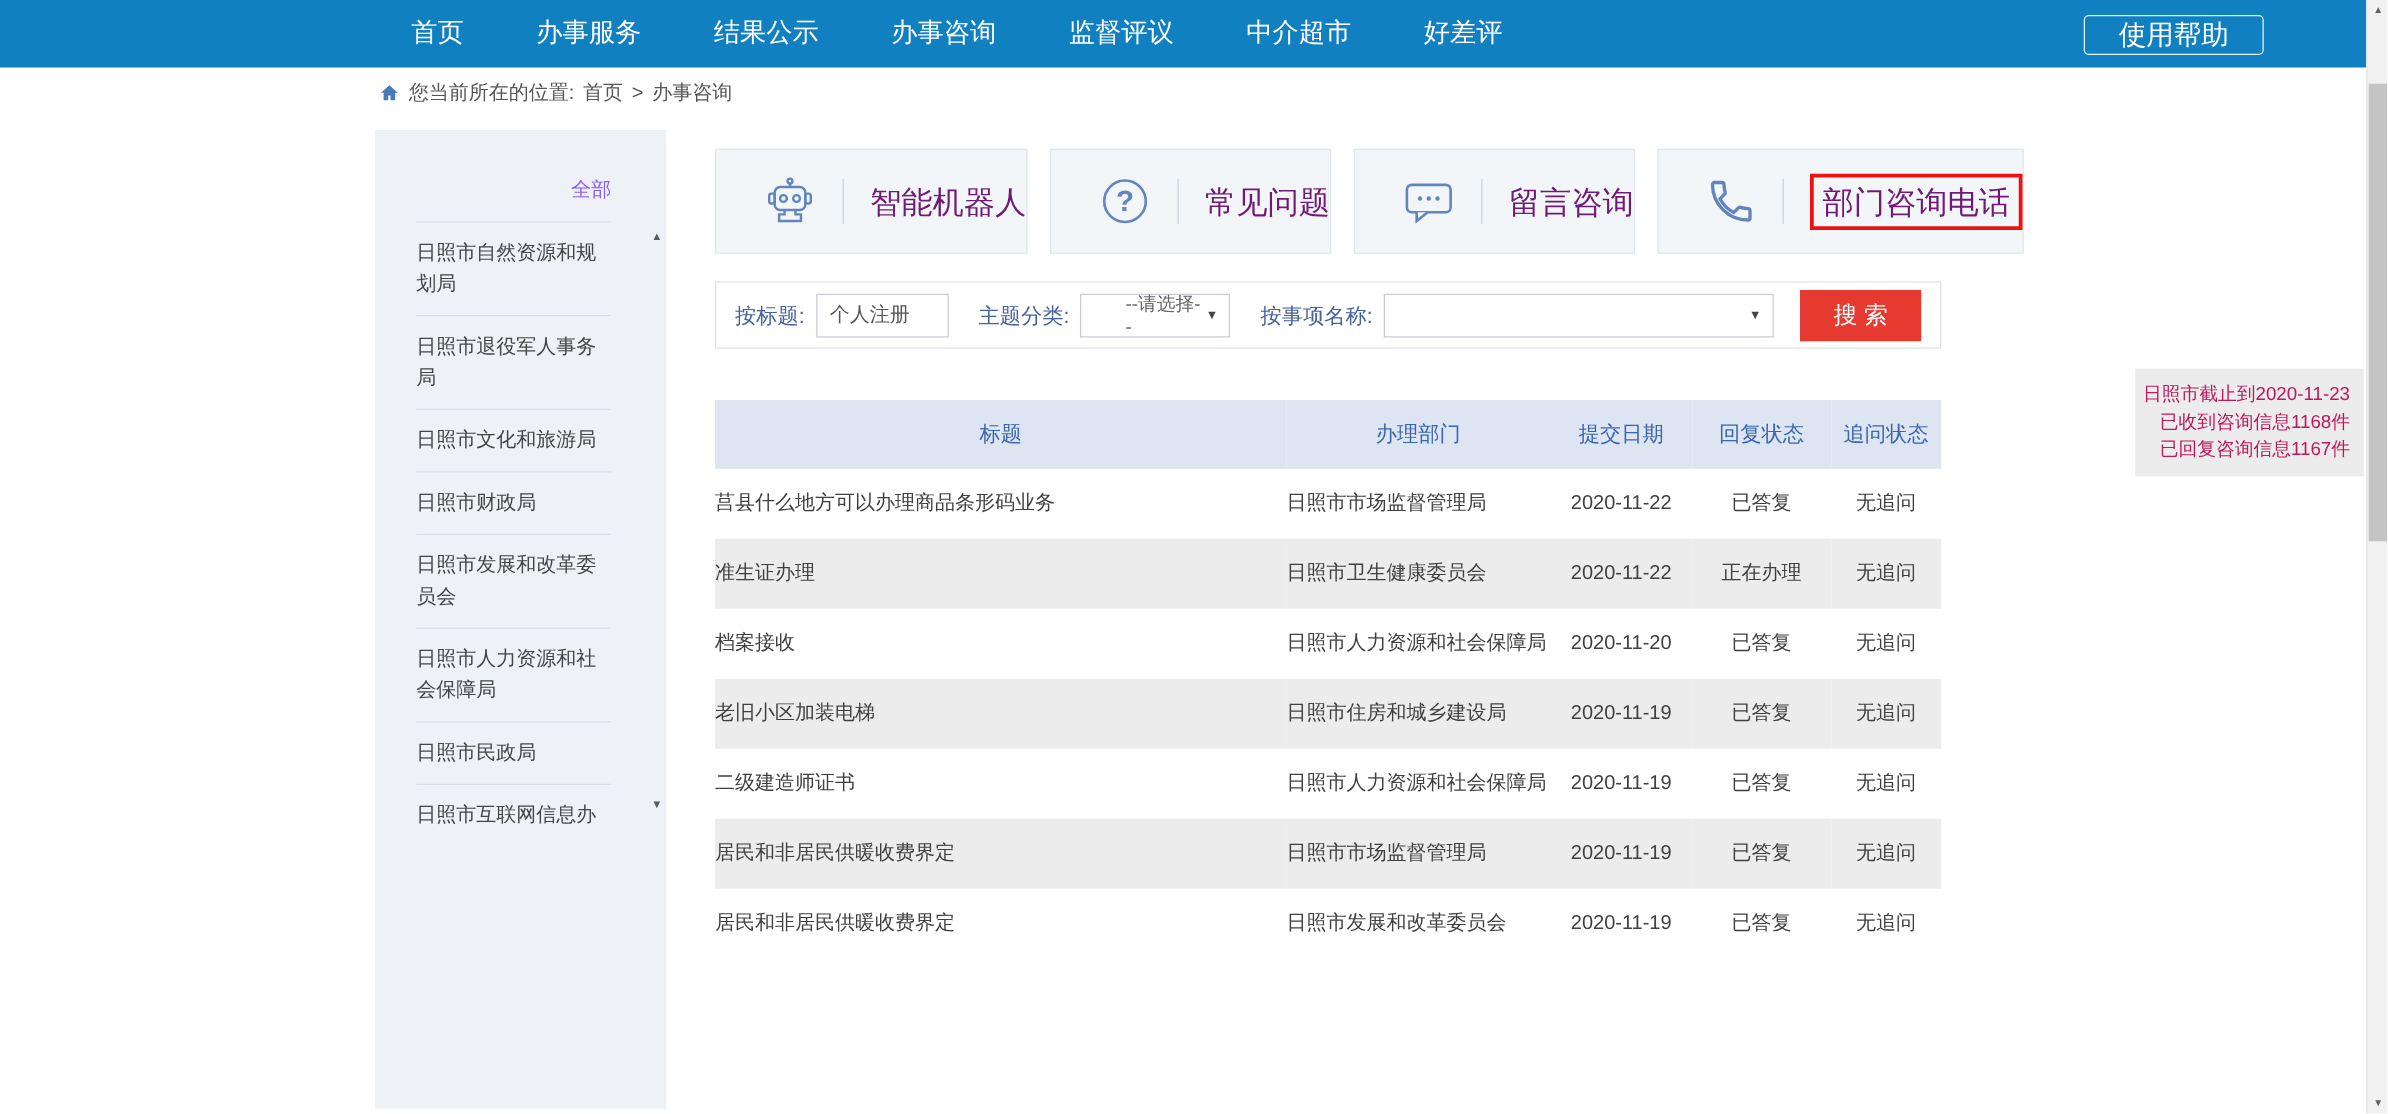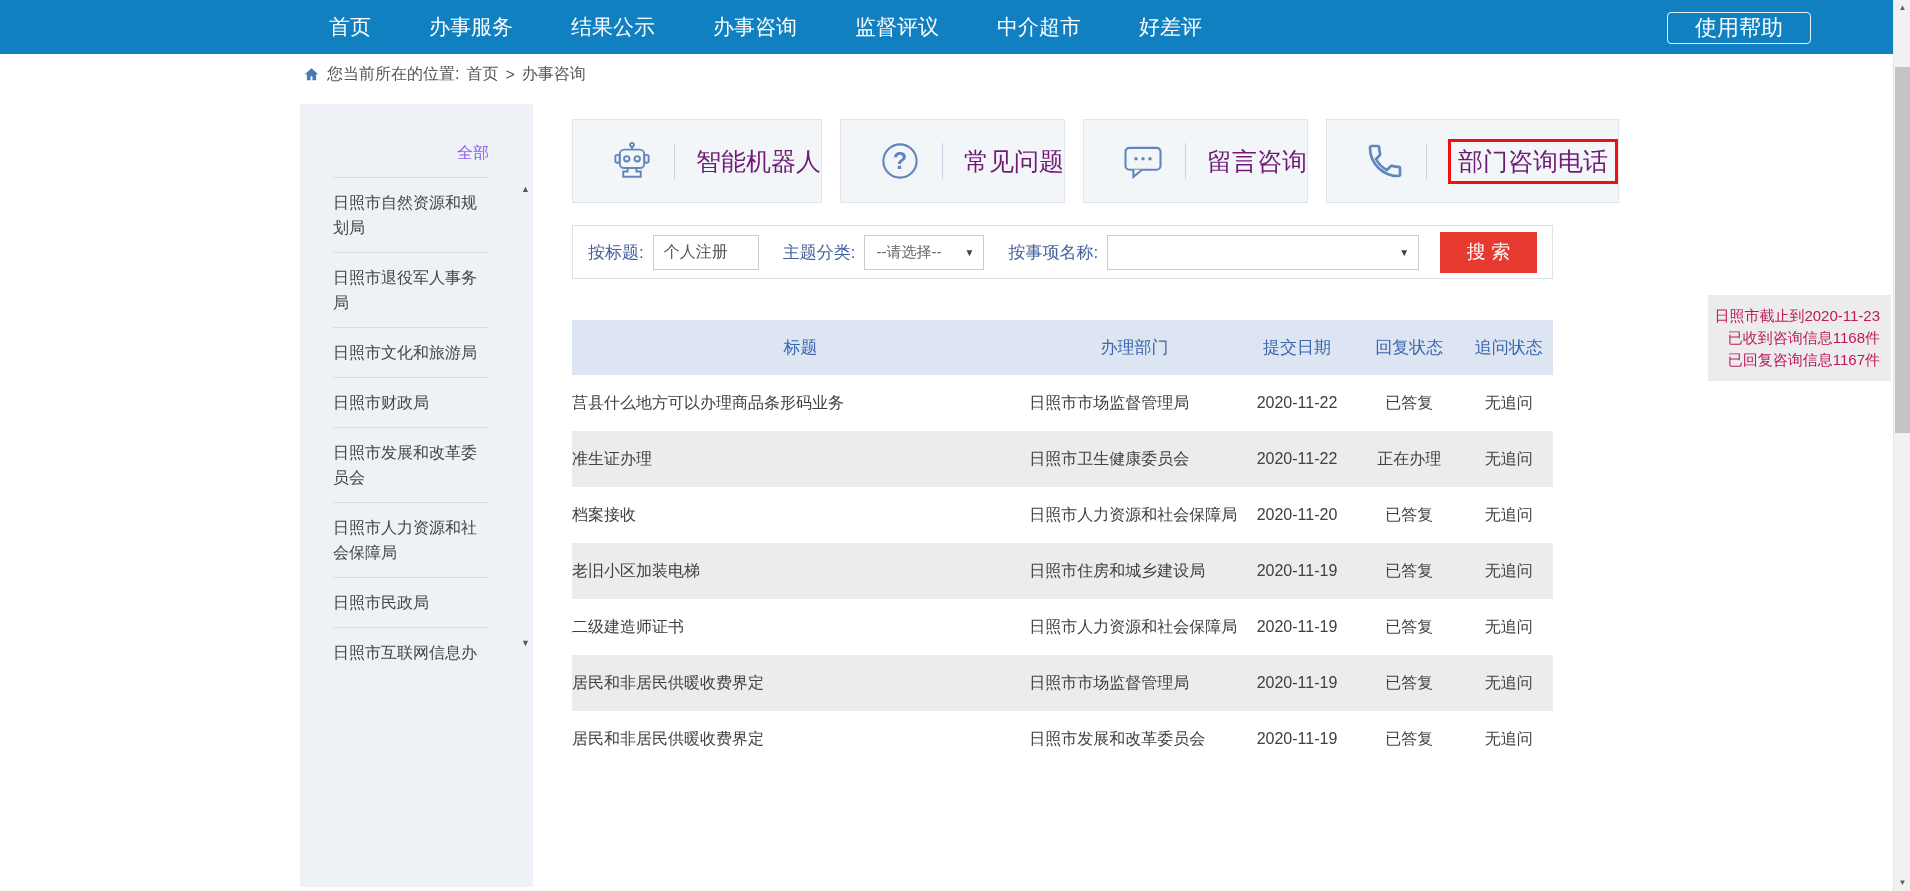--- a/index.html
+++ b/index.html
@@ -43,21 +43,21 @@
   .tab .label.red-box { border:3px solid #ee1111; padding:3px 7px; }
   .tab svg { display:block; }
 
   
   .searchbar { margin-top:22px; height:54px; border:1px solid #dfe2e8; background:#fff; display:flex; align-items:center; padding:0 15px; }
   .searchbar .lbl { font-size:17px; color:#44619d; white-space:nowrap; }
   .searchbar input.txt { width:106px; height:35px; margin-left:9px; border:1px solid #c9ccd3; padding:0 10px; font-size:16px; color:#555;
                          font-family:inherit; outline:none; background:#fff; }
   .fake-select { height:35px; border:1px solid #c9ccd3; background:#fff; display:flex; align-items:center; justify-content:space-between;
                  padding:0 9px 0 11px; cursor:pointer; }
-  .fake-select .val { font-size:15px; color:#666; }
+  .fake-select .val { font-size:15px; color:#666;margin-left:24px; }
   .fake-select .arr { font-size:10px; color:#444; }
   .sel-topic { width:120px; margin-left:9px; }
   .sel-item  { width:312px; margin-left:9px; }
   .gap1 { margin-left:24px; }
   .search-btn { margin-left:auto; width:97px; height:41px; background:#e6392f; border:none; color:#fff; font-size:19px;
                 cursor:pointer; font-family:inherit; }
 
   
   table.list { margin-top:41px; width:100%; border-collapse:collapse; table-layout:fixed; }
   table.list col.c-title  { width:46.6%; }

